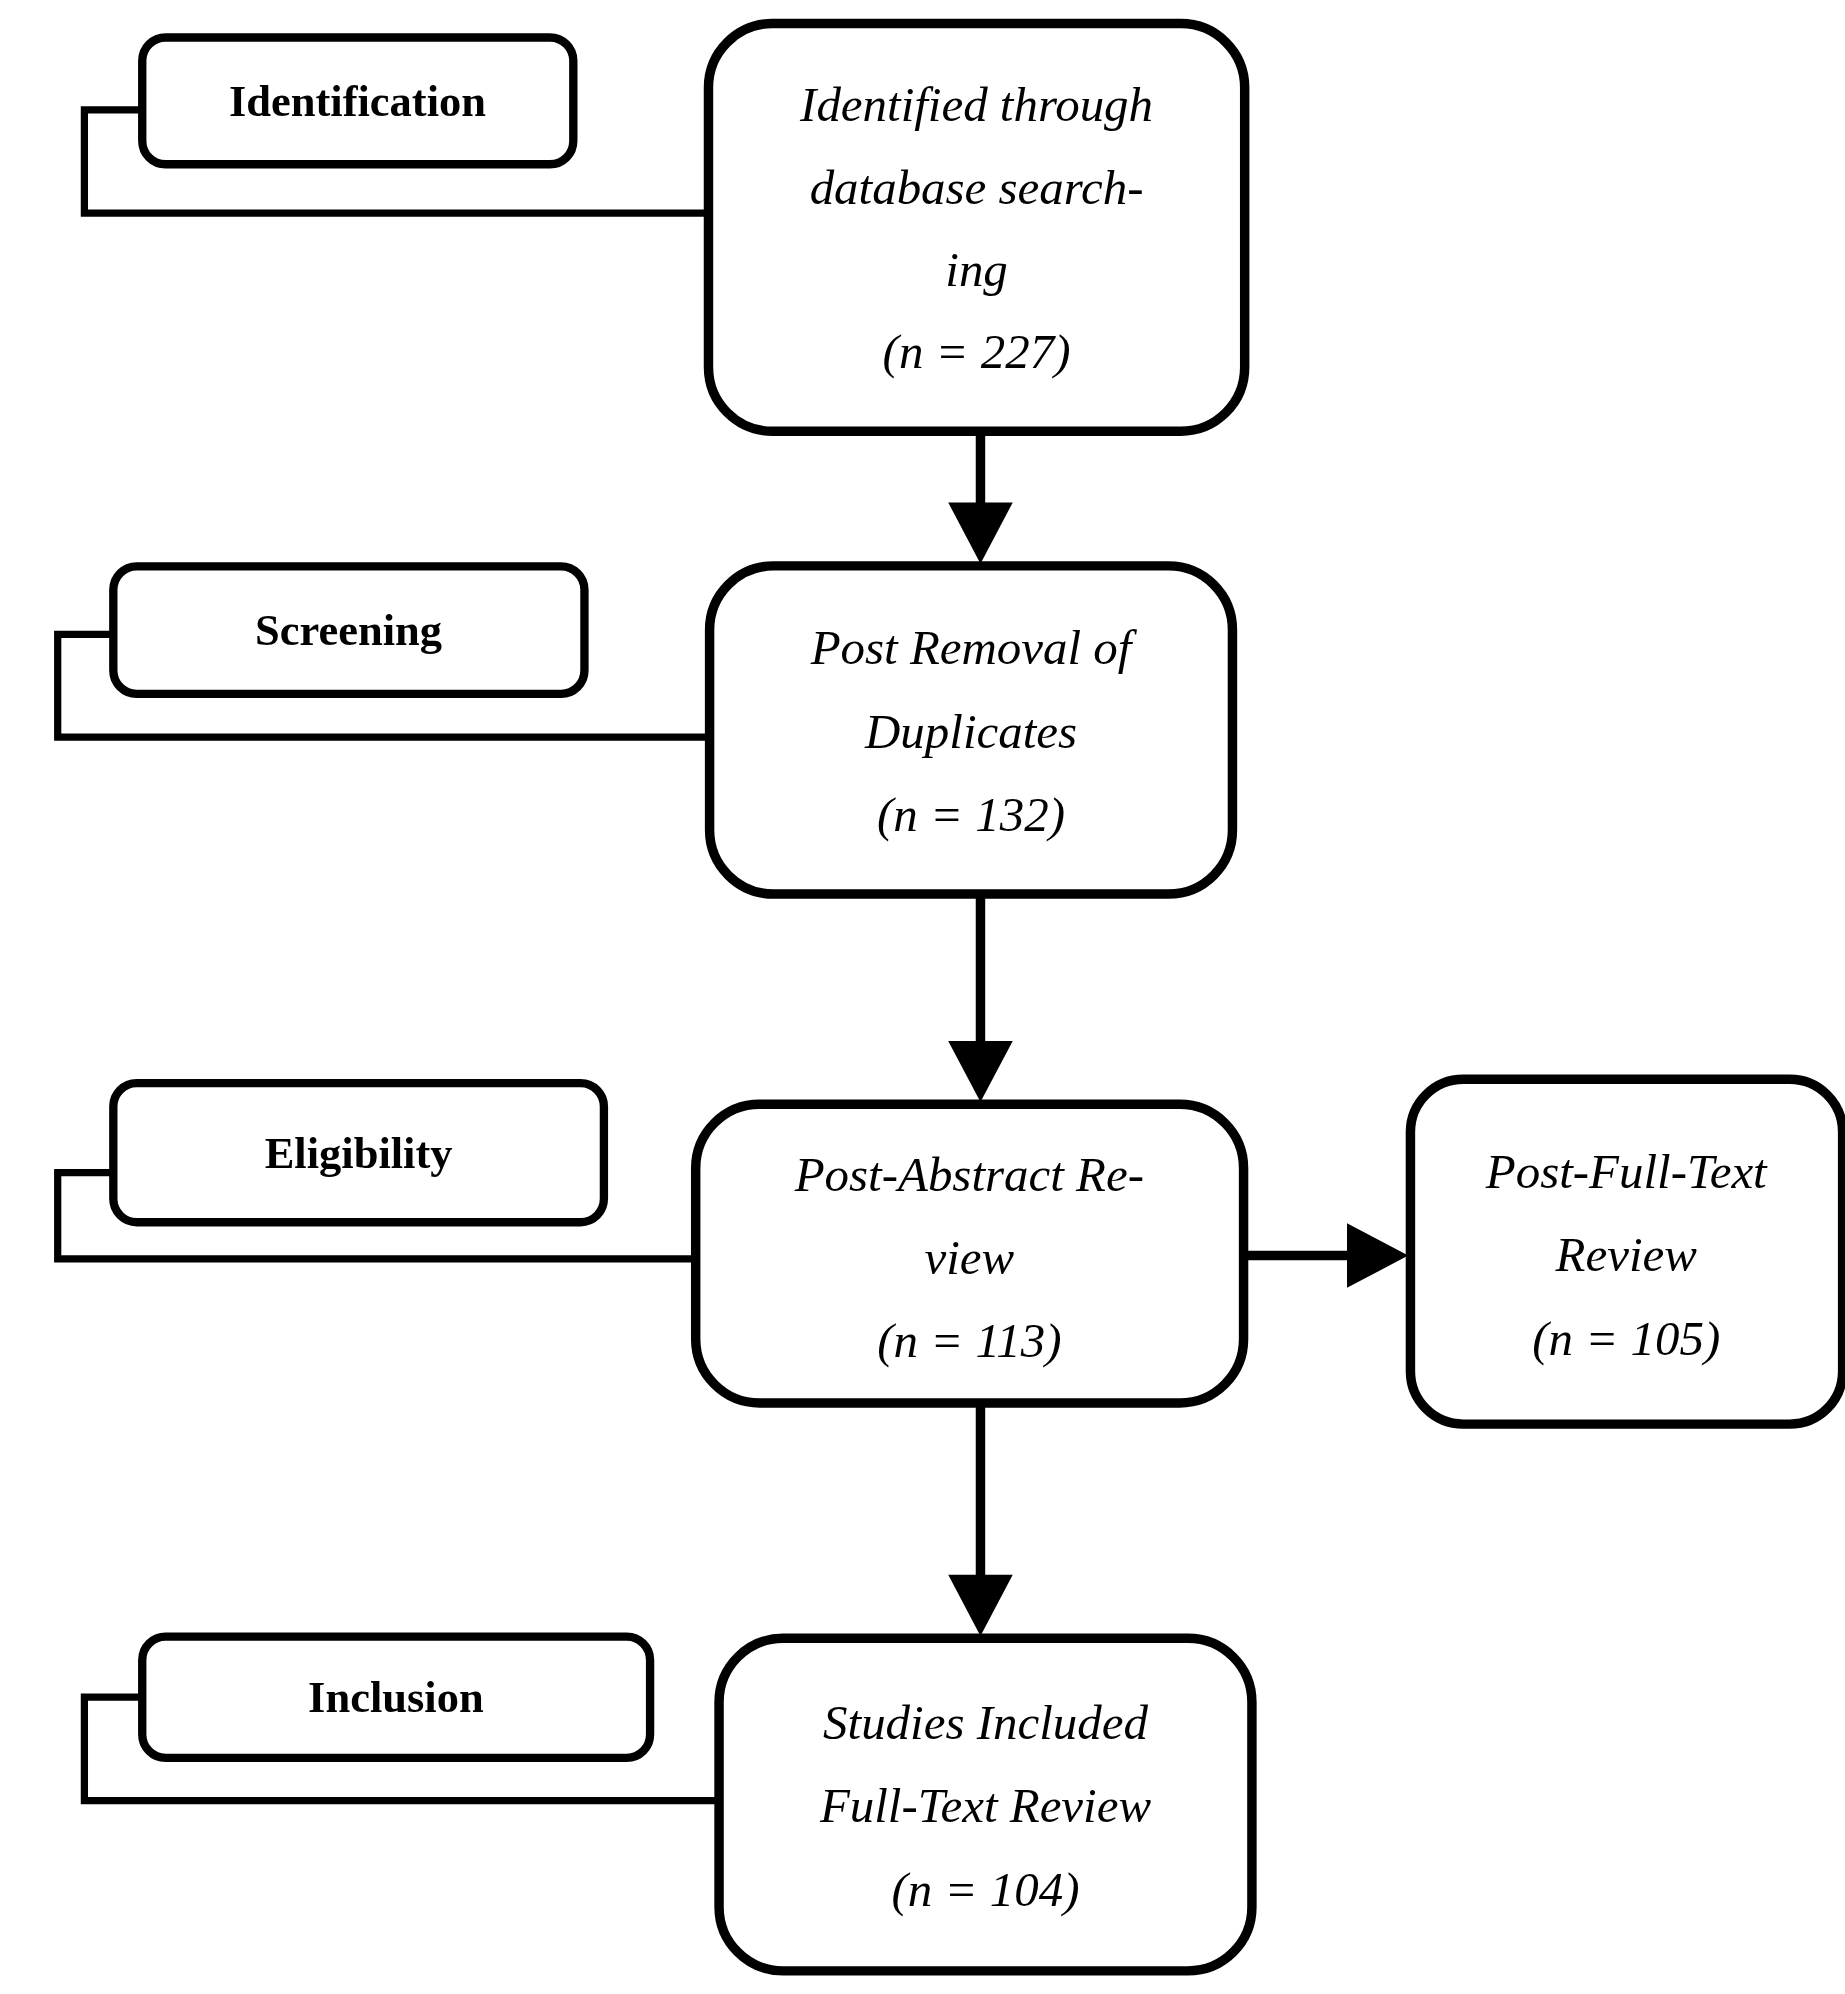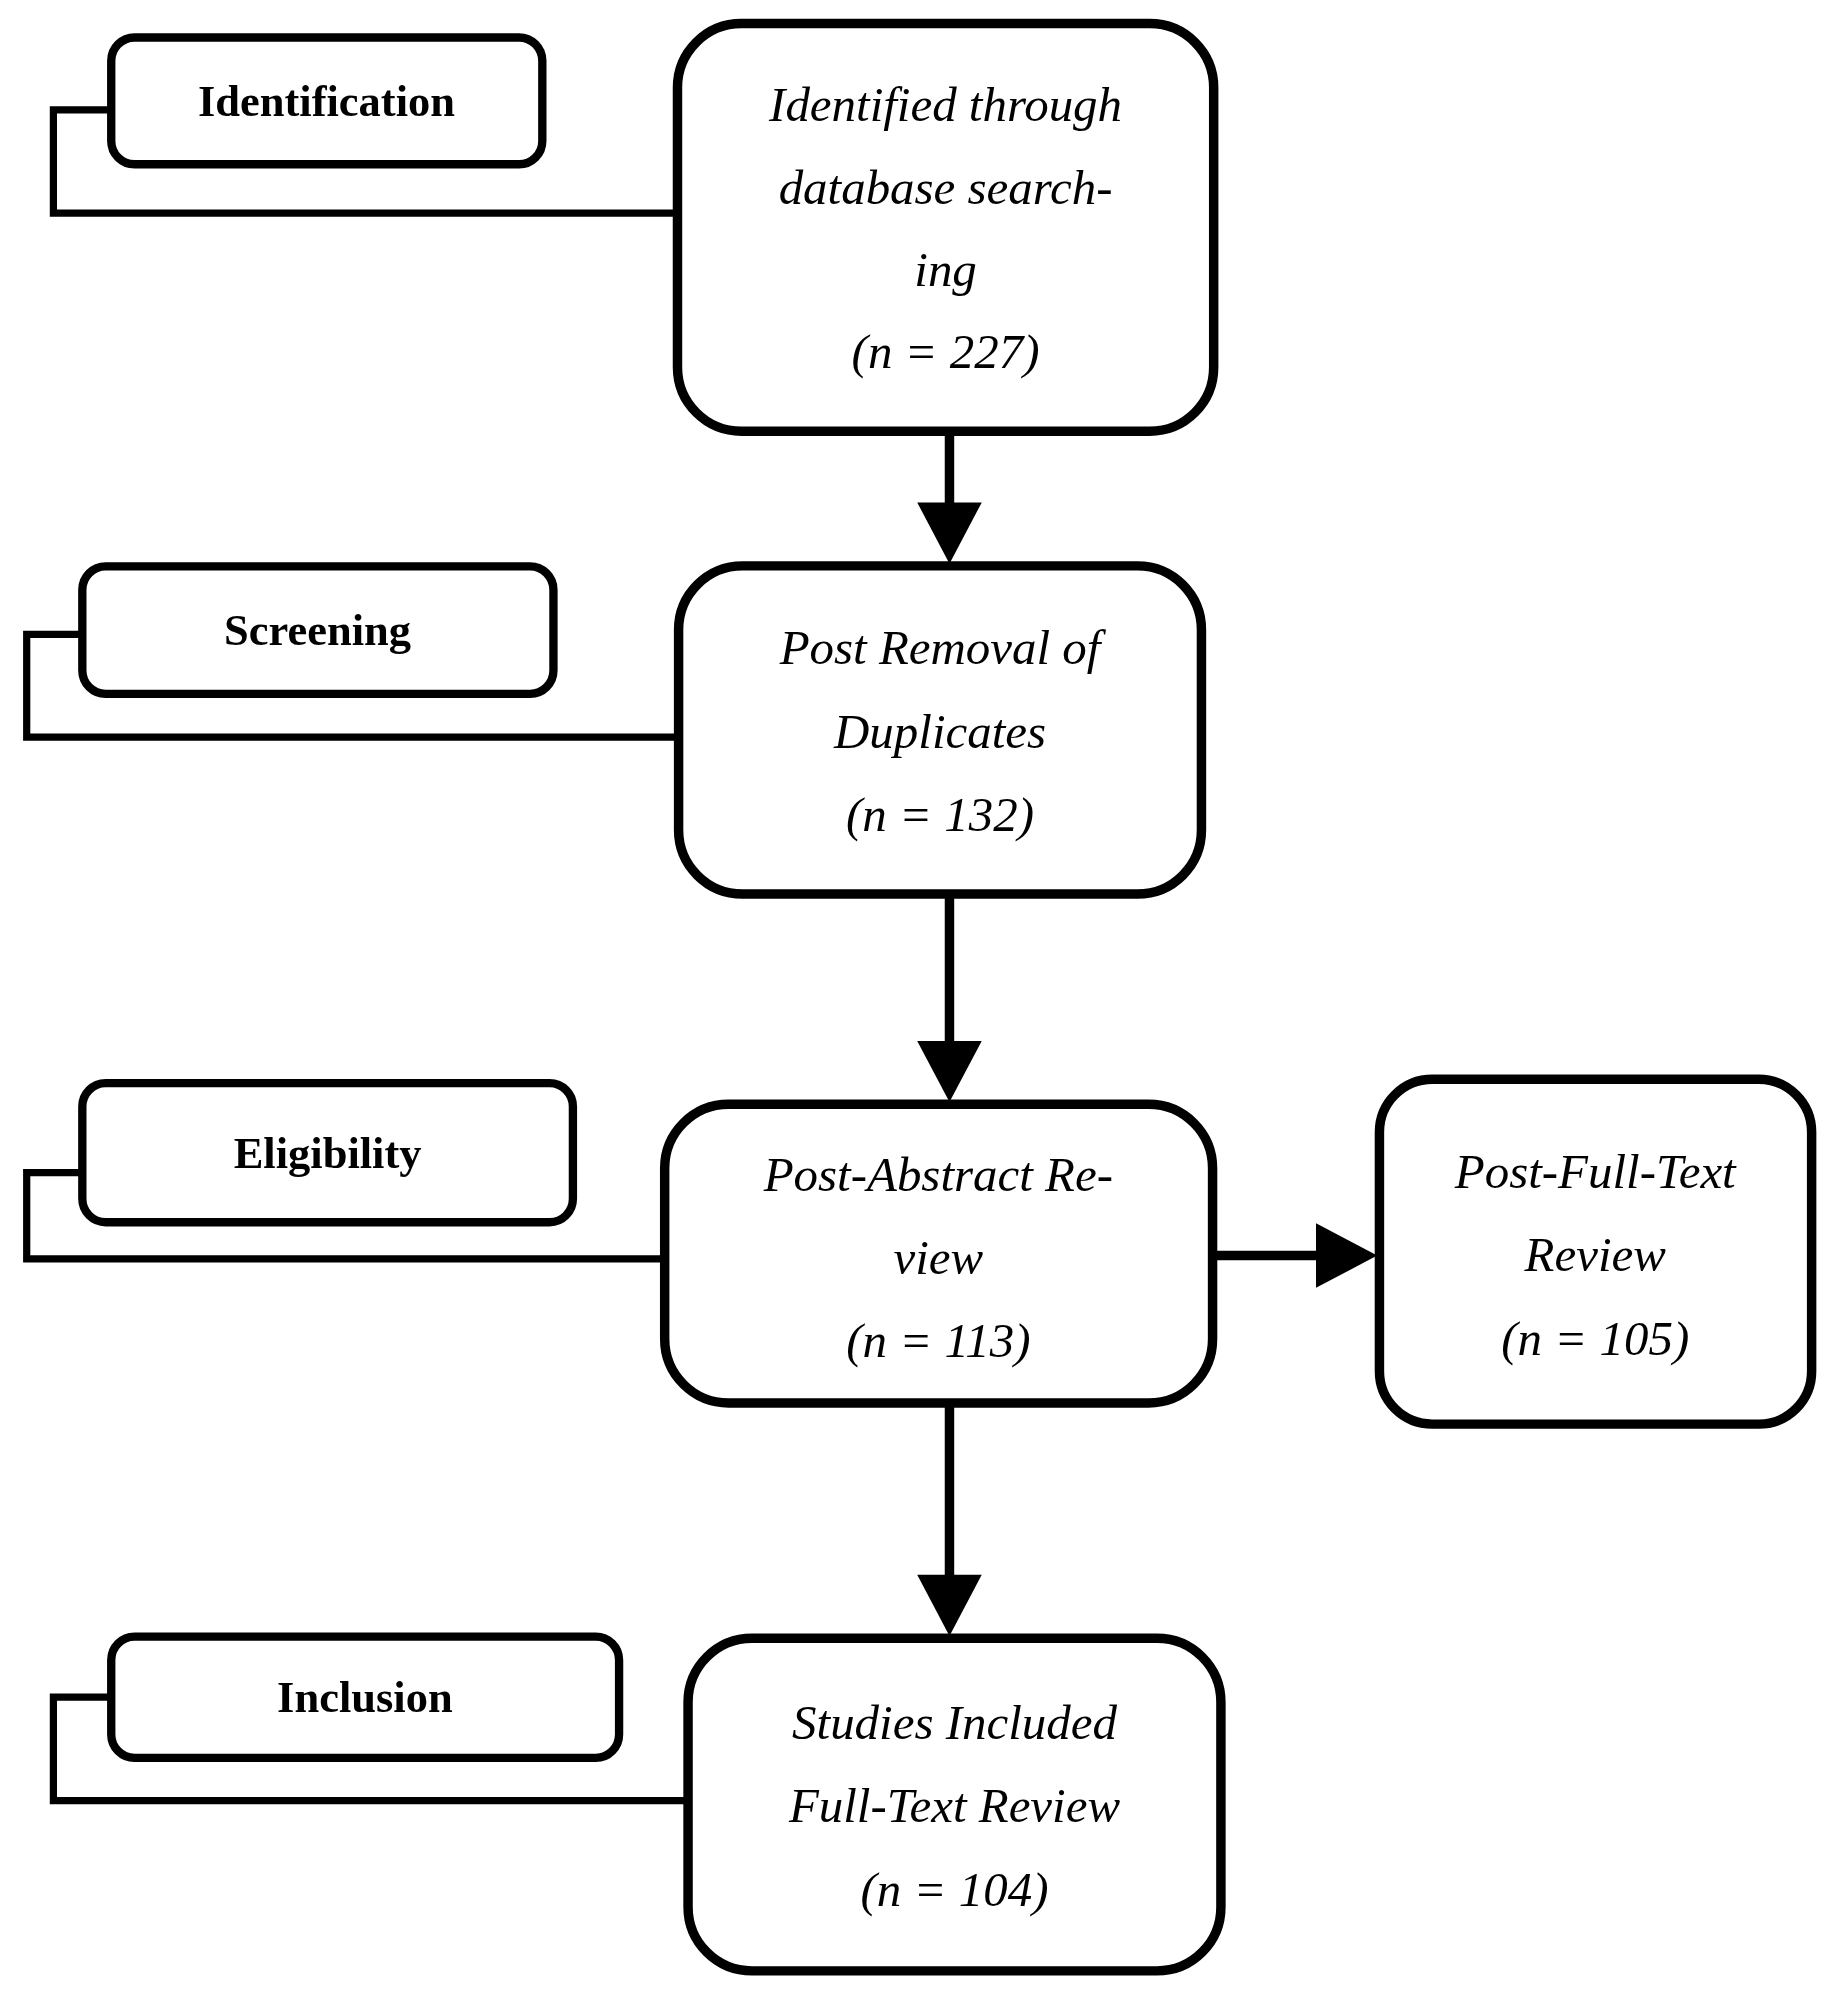--- a/index.html
+++ b/index.html
@@ -6,20 +6,21 @@
     margin: 0;
     padding: 0;
     background: #ffffff;
   }
   .canvas {
     width: 1530px;
     height: 1995px;
     background: #ffffff;
     position: relative;
     font-family: "Liberation Serif", "DejaVu Serif", serif;
+    padding-left: 31px;
   }
   svg { display: block; }
   .stage-box {
     fill: #ffffff;
     stroke: #000000;
     stroke-width: 15;
   }
   .node-box {
     fill: #ffffff;
     stroke: #000000;

